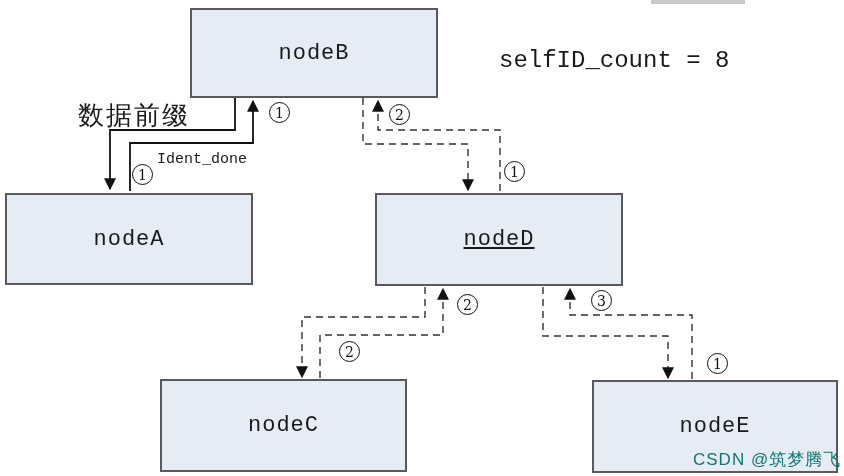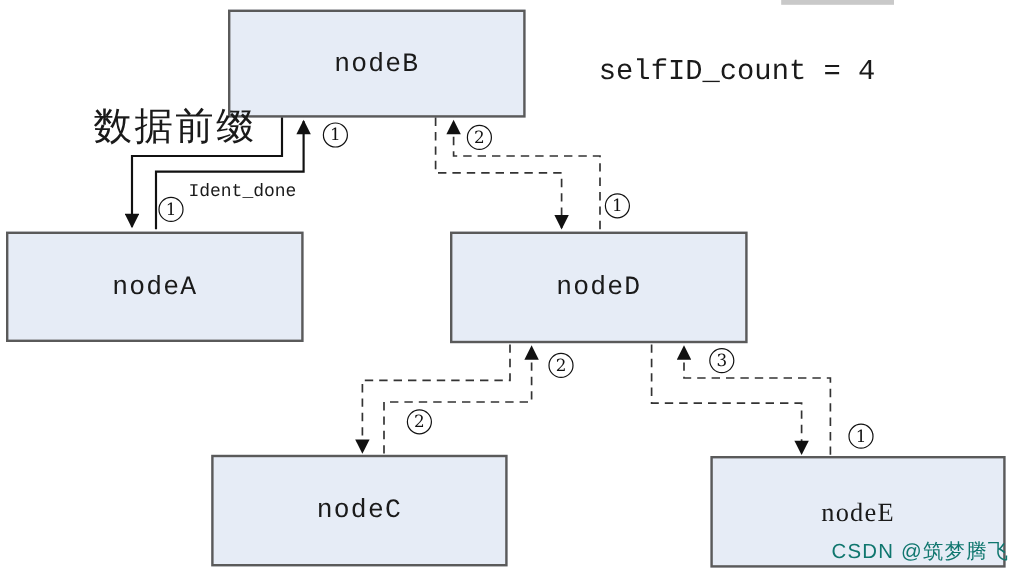--- a/index.html
+++ b/index.html
@@ -24,28 +24,28 @@
     box-sizing: border-box;
     display: flex;
     align-items: center;
     justify-content: center;
     font-size: 22px;
     letter-spacing: 1px;
     color: #1a1a1a;
   }
   #node-b { left: 190px; top: 8px;   width: 248px; height: 90px; }
   #node-a { left: 5px;   top: 193px; width: 248px; height: 92px; text-align: right; }
-  #node-d { left: 375px; top: 193px; width: 248px; height: 93px; }
-  #node-c { left: 160px; top: 379px; width: 247px; height: 93px; margin-left: 16px; }
-  #node-e { left: 592px; top: 380px; width: 246px; height: 93px; font-family: Liberation Serif, serif; }
+  #node-d { left: 375px; top: 193px; width: 248px; height: 93px; text-decoration: underline; }
+  #node-c { left: 160px; top: 379px; width: 247px; height: 93px; }
+  #node-e { left: 592px; top: 380px; width: 246px; height: 93px; }
 
   .freelabel { position: absolute; white-space: nowrap; }
   #label-data-prefix {
-    left: 78px; top: 84px;
-    font-size: 32px;
+    left: 78px; top: 98px;
+    font-size: 26px;
     font-family: "DejaVu Serif", "Liberation Serif", serif;
     letter-spacing: 2px;
   }
   #label-ident-done {
     left: 157px; top: 151px;
     font-size: 15px;
   }
   #label-selfid {
     left: 499px; top: 47px;
     font-size: 24px;
@@ -137,21 +137,21 @@
     <path class="edge-dashed" d="M363,98 L363,144 L468,144 L468,190" marker-end="url(#arrow)"></path>
     <path class="edge-dashed" d="M500,191 L500,130 L378,130 L378,101" marker-end="url(#arrow)"></path>
     <path class="edge-dashed" d="M425,287 L425,317 L302,317 L302,377" marker-end="url(#arrow)"></path>
     <path class="edge-dashed" d="M320,378 L320,335 L443,335 L443,289" marker-end="url(#arrow)"></path>
     <path class="edge-dashed" d="M543,287 L543,336 L668,336 L668,378" marker-end="url(#arrow)"></path>
     <path class="edge-dashed" d="M692,379 L692,315 L570,315 L570,289" marker-end="url(#arrow)"></path>
   </svg>
 
   <div class="freelabel" id="label-data-prefix">数据前缀</div>
   <div class="freelabel" id="label-ident-done">Ident_done</div>
-  <div class="freelabel" id="label-selfid">selfID_count = 4</div>
+  <div class="freelabel" id="label-selfid">selfID_count = 8</div>
   <div class="freelabel" id="watermark">CSDN @筑梦腾飞</div>
 
   <div class="badge" id="badge-into-b-left">1</div>
   <div class="badge" id="badge-into-b-right">2</div>
   <div class="badge" id="badge-near-a">1</div>
   <div class="badge" id="badge-near-d-top">1</div>
   <div class="badge" id="badge-into-d-left">2</div>
   <div class="badge" id="badge-near-c">2</div>
   <div class="badge" id="badge-into-d-right">3</div>
   <div class="badge" id="badge-near-e">1</div>

